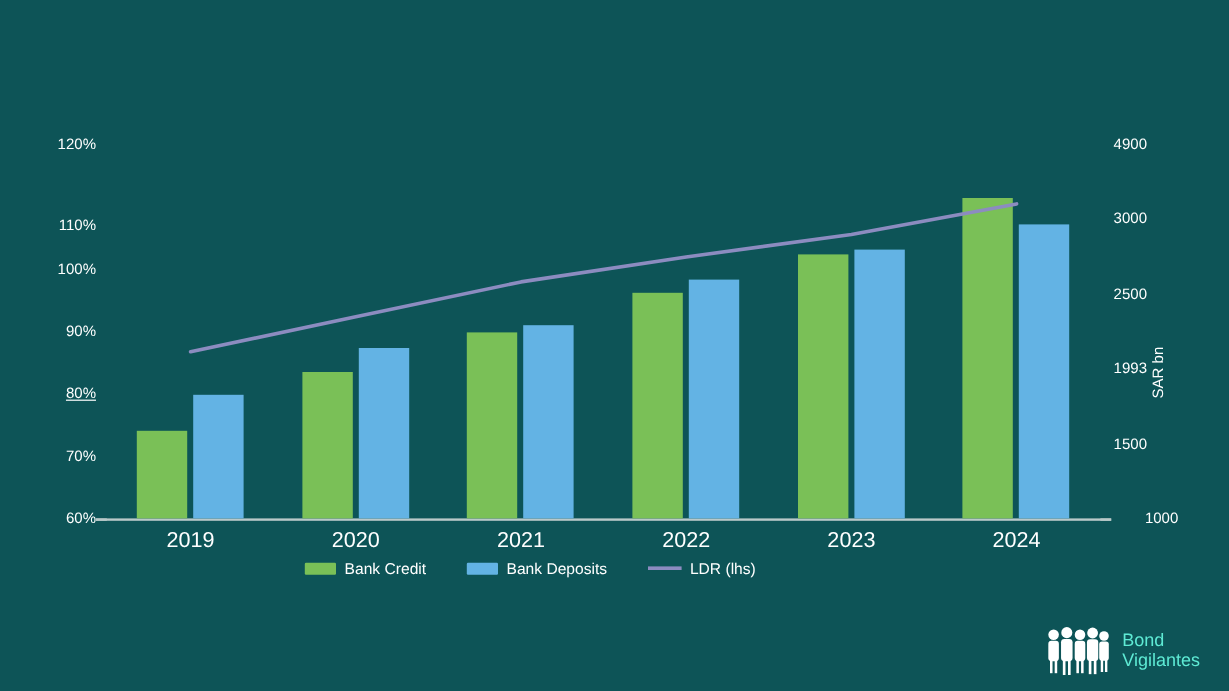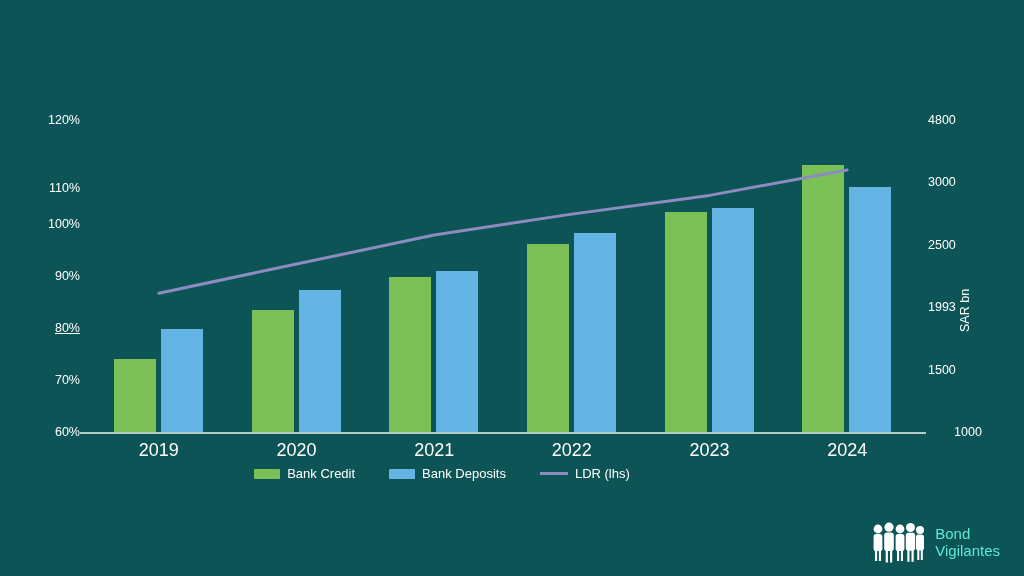--- a/index.html
+++ b/index.html
@@ -210,21 +210,21 @@
         <div class="ytick" style="top: 20px;">120%</div>
         <div class="ytick" style="top: 88px;">110%</div>
         <div class="ytick" style="top: 124px;">100%</div>
         <div class="ytick" style="top: 176px;">90%</div>
         <div class="ytick" style="top: 228px; text-decoration: underline;">80%</div>
         <div class="ytick" style="top: 280px;">70%</div>
         <div class="ytick" style="top: 332px;">60%</div>
       </div>
 
     <div id="right-axis">
-        <div class="ytick-right" style="top: 20px;">4800</div>
+        <div class="ytick-right" style="top: 20px;">4900</div>
         <div class="ytick-right" style="top: 82.4px;">3000</div>
         <div class="ytick-right" style="top: 144.8px;">2500</div>
         <div class="ytick-right" style="top: 207.2px;">1993</div>
         <div class="ytick-right" style="top: 269.6px;">1500</div>
         <div class="ytick-right" style="top: 332px; text-align: center;">1000</div>
       </div>
 
     <div class="raxis-label">SAR bn</div>
 
     <div class="baseline"></div>

